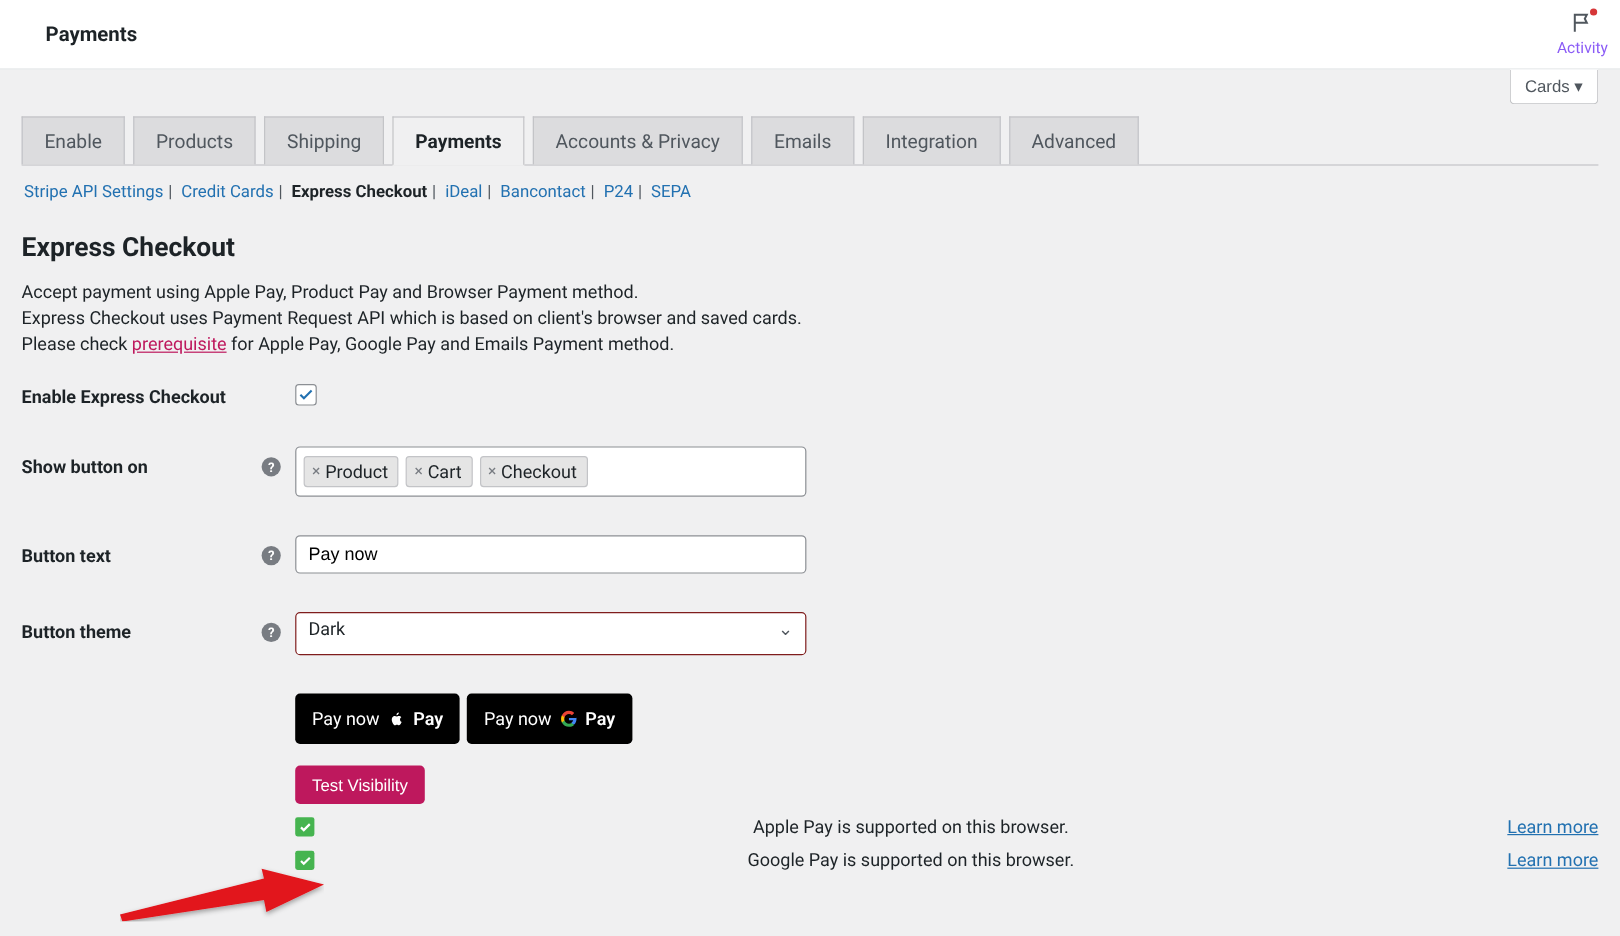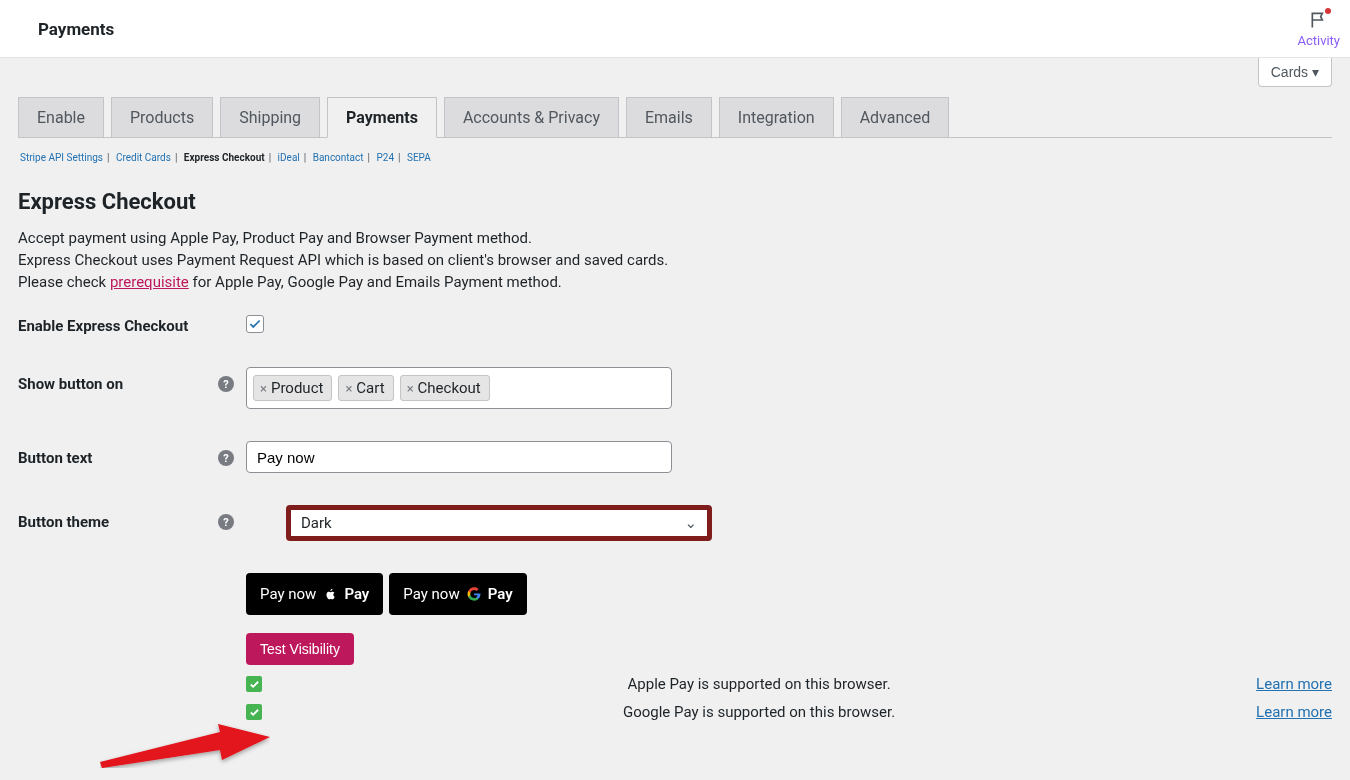--- a/index.html
+++ b/index.html
@@ -32,21 +32,21 @@
   }
   .tabs {
     display:flex; border-bottom:1px solid #c3c4c7; margin-top:10px;
   }
   .tab {
     background:#dcdcde; border:1px solid #c3c4c7; border-bottom:none;
     padding:10px 18px; margin-right:7px; font-size:16px; cursor:pointer;
     color:#50575e;
   }
   .tab.active { background:#f0f0f1; font-weight:700; color:#1d2327; border-bottom:1px solid #f0f0f1; margin-bottom:-1px; }
-  .subtabs { padding:14px 2px 0; font-size:10px; }
+  .subtabs { padding:14px 2px 0; font-size:14px; }
   .subtabs a { color:#2271b1; text-decoration:none; cursor:pointer; }
   .subtabs .sep { color:#50575e; padding:0 4px; }
   .subtabs .active-sub { color:#1d2327; font-weight:700; }
   h2.section-title { font-size:22px; font-weight:700; margin:26px 0 14px; }
   .desc { font-size:15px; line-height:1.45; color:#1d2327; }
   .desc a { color:#be185d; text-decoration:underline; cursor:pointer; }
   .form-table { margin-top:22px; }
   .form-row { display:flex; align-items:flex-start; margin-bottom:32px; }
   .form-label { width:228px; font-weight:700; font-size:15px; padding-top:8px; display:flex; align-items:center; }
   .form-label.tight { padding-top:2px; }
@@ -68,22 +68,22 @@
   .tag {
     background:#e5e5e5; border:1px solid #c3c4c7; border-radius:3px; padding:3px 8px 3px 6px;
     display:inline-flex; align-items:center; font-size:15px; gap:4px;
   }
   .tag .x { color:#787c82; font-size:13px; cursor:pointer; }
   .text-input {
     width:426px; height:32px; border:1px solid #8c8f94; border-radius:4px; padding:4px 10px;
     font-size:15px; background:#fff;
   }
   .select {
-    width:426px; height:36px; border:5px solid #7f1d1d; border-radius:4px; padding:4px 10px;
-    font-size:15px; background:#fff; display:flex; align-items:flex-start; justify-content:space-between; cursor:pointer;margin-left:40px;
+    width:426px; height:36px; border:1px solid #7f1d1d; border-radius:4px; padding:4px 10px;
+    font-size:15px; background:#fff; display:flex; align-items:flex-start; justify-content:space-between; cursor:pointer;
   }
   .select .caret { color:#50575e; }
   .pay-buttons { display:flex; gap:6px; margin-bottom:18px; }
   .pay-btn {
     background:#000; color:#fff; border-radius:4px; padding:12px 14px; font-size:15px;
     display:inline-flex; align-items:center; gap:6px; cursor:pointer;
   }
   .pay-btn svg { height:16px; }
   .test-btn {
     background:#be185d; color:#fff; border:none; border-radius:4px; padding:8px 14px; font-size:14px; cursor:pointer;

